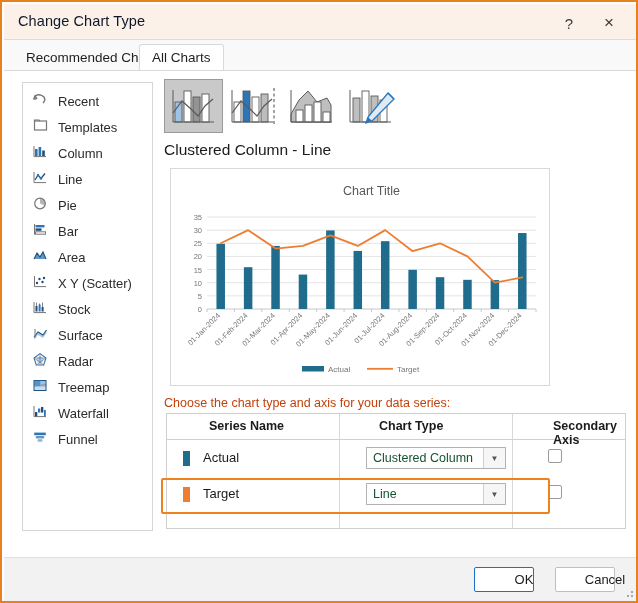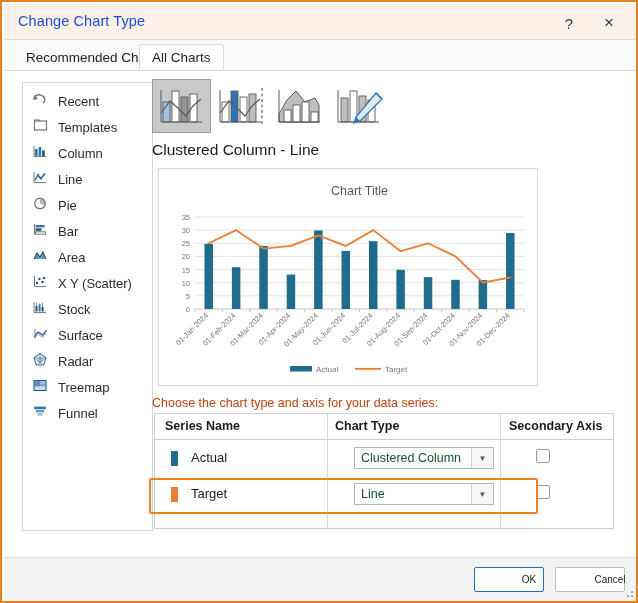--- a/index.html
+++ b/index.html
@@ -21,21 +21,21 @@
 
   
   .titlebar{
     position:absolute;left:2px;top:2px;width:634px;height:36px;
     background:#fbf1e9;
     border-bottom:1px solid #ead9cb;
     box-sizing:border-box;
   }
   .title-text{
     position:absolute;left:14px;top:9px;
-    font-size:14.5px;color:#1d4ed8;letter-spacing:.1px;
+    font-size:14.5px;color:#0f172a;letter-spacing:.1px;
   }
   .tb-btn{
     position:absolute;top:6px;width:34px;height:26px;
     display:flex;align-items:center;justify-content:center;
     font-size:15px;color:#3b3b3b;cursor:default;
   }
   #help-btn{right:52px;}
   #close-btn{right:12px;font-size:17px;font-weight:300;}
 
   
@@ -91,21 +91,21 @@
   }
   
   .anno-combo{
     position:absolute;left:14px;top:510px;width:139px;height:31px;
     border:2.5px solid #f0821e;border-radius:2px;
     box-sizing:border-box;pointer-events:none;
   }
 
   
   .content{
-    position:absolute;left:148px;top:8px;width:462px;height:452px;text-decoration:underline;
+    position:absolute;left:160px;top:8px;width:462px;height:452px;text-decoration:underline;
   }
 
   
   .typerow{
     position:absolute;left:0;top:0;width:462px;height:56px;
   }
   .type-ico{
     position:absolute;top:0;width:59px;height:54px;
     box-sizing:border-box;
     border:1px solid transparent;
@@ -135,21 +135,21 @@
   .stable{
     position:absolute;left:2px;top:334px;width:460px;height:116px;
     border:1px solid #cfcfcf;background:#ffffff;
     box-sizing:border-box;overflow:hidden;
   }
   .sthead{
     position:relative;height:25px;border-bottom:1px solid #cfcfcf;
     background:#ffffff;
   }
   .sthead .h{
-    position:absolute;top:5px;font-size:12.5px;color:#1b1b1b;font-weight:bold;
+    position:absolute;top:5px;font-size:12.5px;color:#1b1b1b;font-weight:bold;margin-left:32px;
   }
   .h-name{left:10px;}
   .h-type{left:180px;}
   .h-sec{left:354px;}
   .vsep{position:absolute;top:0;width:1px;height:116px;background:#d8d8d8;}
   .vsep1{left:172px;}
   .vsep2{left:345px;}
 
   .srow{
     position:relative;height:36px;
@@ -186,24 +186,24 @@
     box-sizing:border-box;pointer-events:none;
   }
 
   
   .footer{
     position:absolute;left:2px;top:555px;width:634px;height:44px;
     background:#f2f2f2;border-top:1px solid #e0e0e0;
     box-sizing:border-box;
   }
   .btn{
-    position:absolute;top:9px;width:70px;height:25px;
+    position:absolute;top:9px;width:60px;height:25px;
     background:#ffffff;border:1px solid #bfbfbf;border-radius:2px;
     display:flex;align-items:center;justify-content:center;
-    font-size:10px;color:#1b1b1b;box-sizing:border-box;cursor:default;padding-left:40px;
+    font-size:13px;color:#1b1b1b;box-sizing:border-box;cursor:default;padding-left:40px;
   }
   #ok-button{left:470px;border:1.5px solid #1f6fc4;}
   #cancel-button{left:551px;}
   .grip{
     position:absolute;right:4px;bottom:3px;width:10px;height:10px;
     background:
       radial-gradient(circle 1px at 8px 8px,#a6a6a6 99%,transparent),
       radial-gradient(circle 1px at 4px 8px,#a6a6a6 99%,transparent),
       radial-gradient(circle 1px at 8px 4px,#a6a6a6 99%,transparent);
   }
@@ -346,20 +346,32 @@
           <span class="ico">
             <svg width="17" height="15" viewBox="0 0 17 15">
               <rect x="2" y="2.5" width="12" height="10" fill="none" stroke="#1F4E79" stroke-width="1"></rect>
               <rect x="2" y="2.5" width="6.5" height="6" fill="#2E75B6" opacity=".8"></rect>
               <rect x="8.5" y="2.5" width="5.5" height="3.4" fill="#2E75B6" opacity=".45"></rect>
               <rect x="8.5" y="5.9" width="5.5" height="2.6" fill="#1F4E79" opacity=".5"></rect>
               <rect x="2" y="8.5" width="12" height="4" fill="#2E75B6" opacity=".25"></rect>
             </svg>
           </span>
           <span class="lbl">Treemap</span>
+        </div>
+        <div class="side-item">
+          <span class="ico">
+            <svg width="17" height="15" viewBox="0 0 17 15">
+              <path d="M2 2 L2 12.6 L14 12.6" fill="none" stroke="#767676" stroke-width="1"></path>
+              <rect x="3" y="8" width="2.3" height="4.2" fill="#1F4E79"></rect>
+              <rect x="6" y="4.5" width="2.3" height="4" fill="#2E75B6"></rect>
+              <rect x="9" y="3" width="2.3" height="5.5" fill="#1F4E79"></rect>
+              <rect x="12" y="6" width="1.8" height="6.2" fill="#2E75B6"></rect>
+            </svg>
+          </span>
+          <span class="lbl">Waterfall</span>
         </div>
         <div class="side-item">
           <span class="ico">
             <svg width="17" height="15" viewBox="0 0 17 15">
               <rect x="2.2" y="2.6" width="11.6" height="2.6" fill="#2E75B6"></rect>
               <rect x="3.8" y="6" width="8.4" height="2.4" fill="#2E75B6" opacity=".75"></rect>
               <rect x="5.6" y="9.2" width="4.8" height="2.4" fill="#2E75B6" opacity=".55"></rect>
             </svg>
           </span>
           <span class="lbl">Funnel</span>

